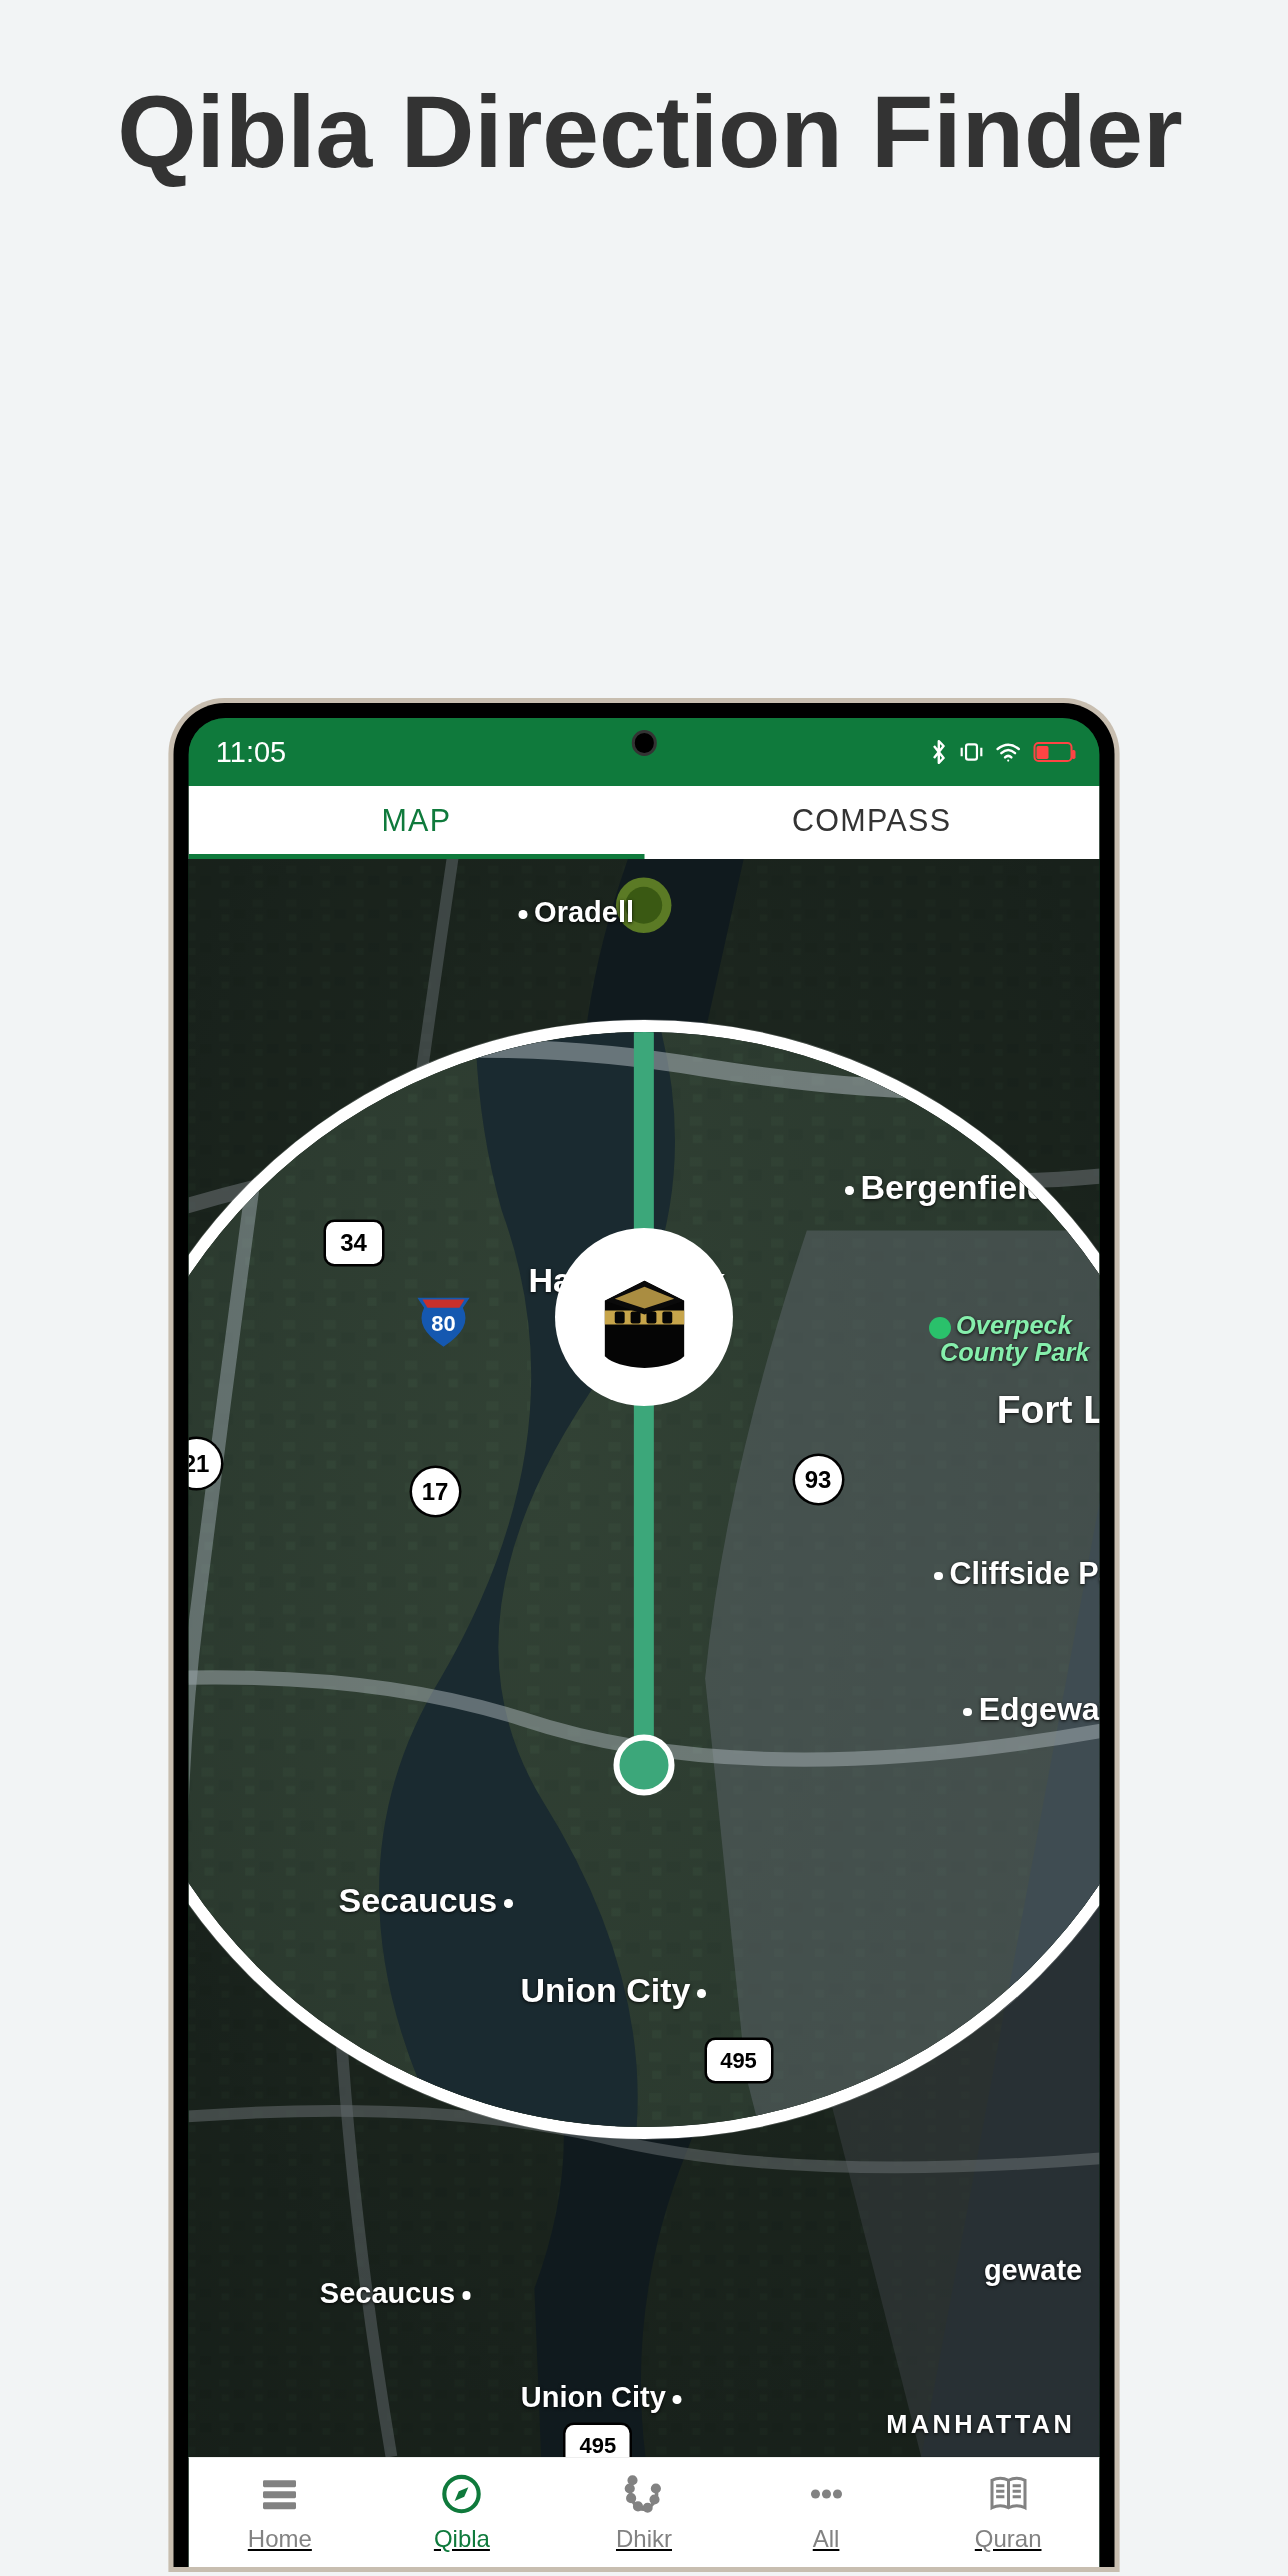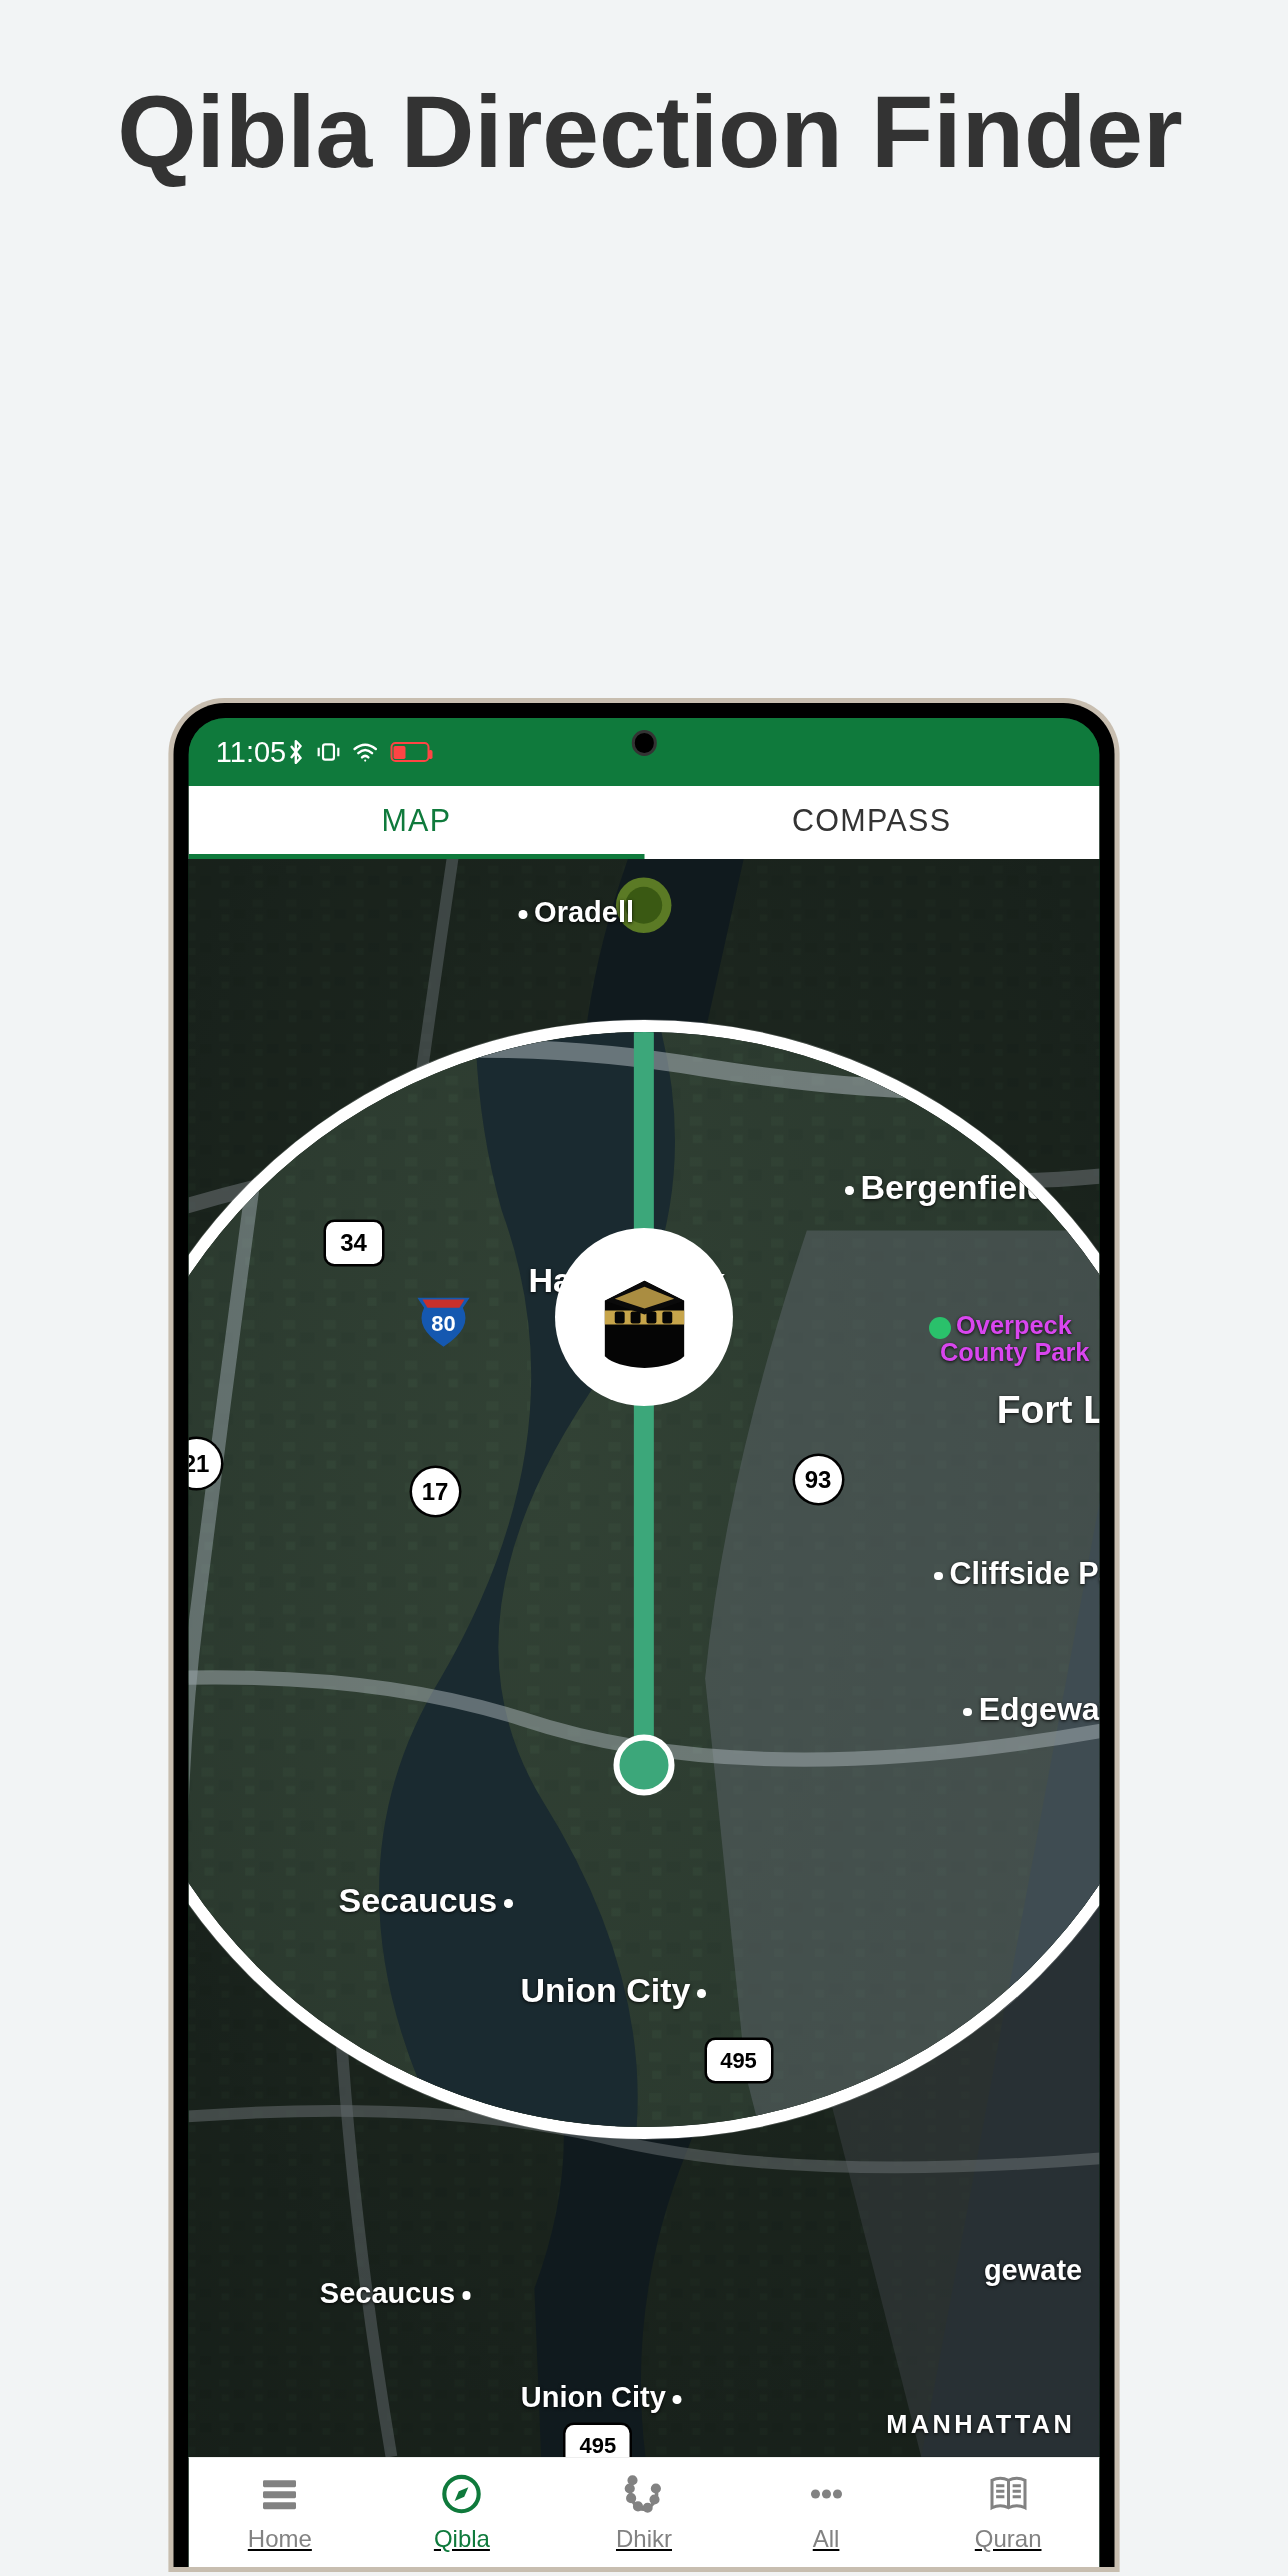--- a/index.html
+++ b/index.html
@@ -39,21 +39,21 @@
     border-radius: 37px 37px 0 0;
     overflow: hidden;
     background: #0d3b1f;
   }
   
   .statusbar {
     height: 68px;
     background: #0f7a3c;
     display: flex;
     align-items: center;
-    justify-content: flex-start;
+    justify-content: space-between;
     padding: 0 27px;
     color: #fff;
     font-size: 29px;
     position: relative;
   }
   .statusbar .camera {
     position: absolute;
     left: 50%;
     top: 12px;
     transform: translateX(-50%);
@@ -170,21 +170,21 @@
     white-space: nowrap;
   }
   .map-label .dot {
     display: inline-block;
     width: 8.5px; height: 8.5px;
     border-radius: 50%;
     background: #fff;
     margin-right: 6.8px;
     vertical-align: middle;
   }
-  .park-label { color: #d946ef; }
+  .park-label { color: #86efac; font-style: italic; }
   .borough-label { letter-spacing: 3.4px; font-weight: 800; }
 
   .route-shield {
     position: absolute;
     width: 54px; height: 54px;
     border-radius: 10.2px;
     background: #fff;
     display: flex; align-items: center; justify-content: center;
     font-size: 24px; font-weight: 700; color: #000;
     box-shadow: 0 0 0 2.5px #000;

